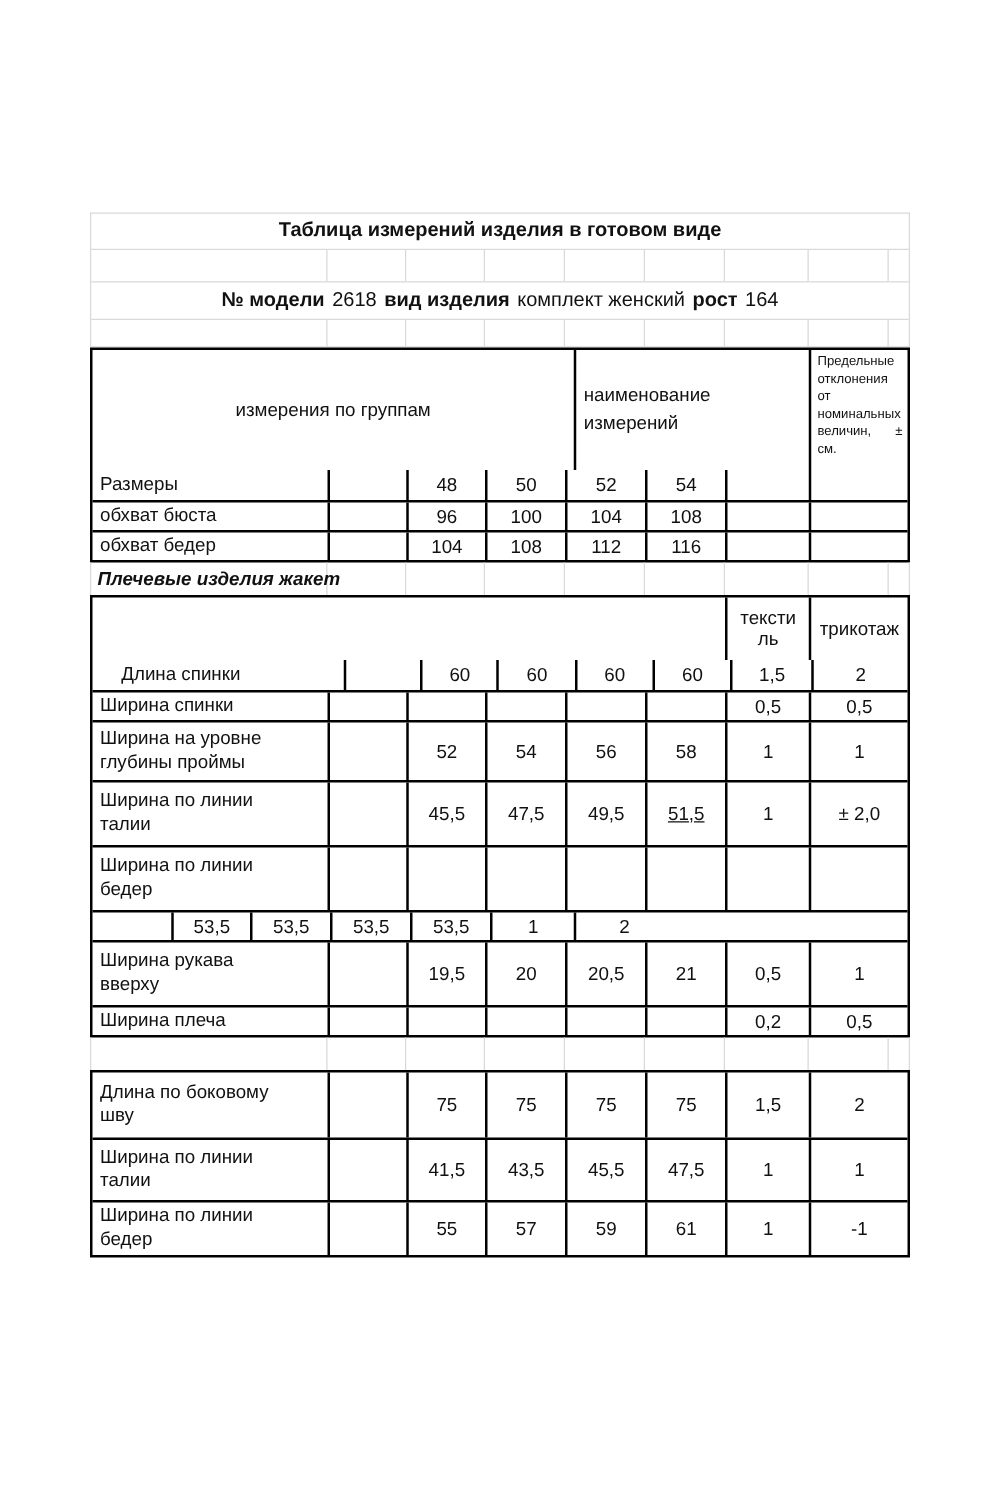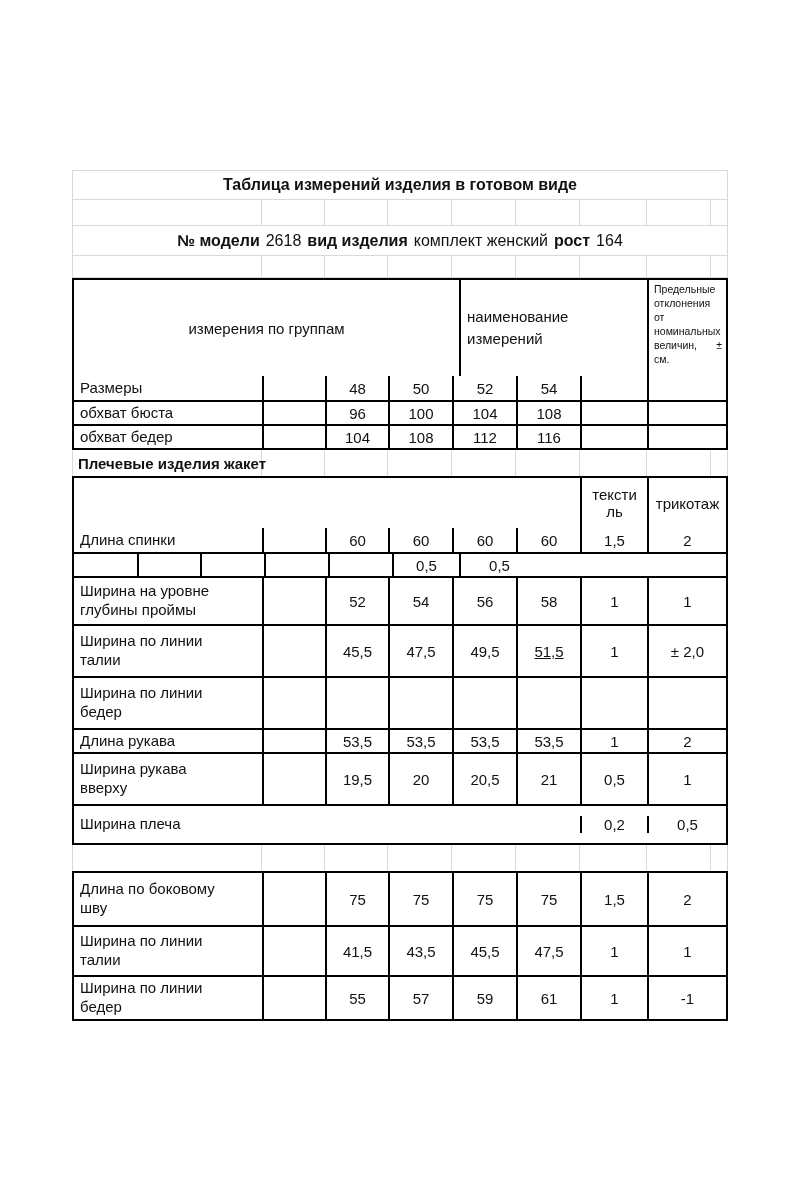--- a/index.html
+++ b/index.html
@@ -36,21 +36,21 @@
     padding:2px 42px 2px 6px;line-height:1.25;}
   .hdr-name{justify-content:flex-start;text-align:left;padding:2px 42px 2px 6px;line-height:1.5;}
   .hdr-groups{font-size:15px;}
   .hdr-tol{align-items:flex-start;justify-content:flex-start;text-align:justify;
     font-size:10.5px;line-height:1.33;padding:3px 4px 2px 5px;
     overflow-wrap:break-word;word-break:break-word;}
   .wrapcell{word-break:break-all;line-height:1.15;text-align:center;padding:0 6px;}
 
   
   .section-row{position:relative;height:26px;box-sizing:border-box;
-    border-left:1px solid #d9d9d9;border-right:1px solid #d9d9d9;}
+    border-left:1px solid #d9d9d9;border-right:1px solid #d9d9d9;font-style:italic;}
   .section-row .f-bg{display:flex;height:100%;}
   .section-row .f-cell{border-bottom:none;}
   .section-title{position:absolute;left:0;top:0;height:100%;display:flex;align-items:center;
     padding-left:5px;font-size:15px;font-weight:bold;background:transparent;white-space:nowrap;}
 </style>
 </head>
 <body>
 
 <div class="sheet">
 
@@ -136,31 +136,32 @@
     <div class="section-title">Плечевые изделия жакет</div>
   </div>
 
   <div class="block">
     <div class="t-row" style="height:50px;">
       <div class="t-cell" style="width:506px;"></div>
       <div class="t-cell wrapcell" style="width:67px;">текстиль</div>
       <div class="t-cell" style="width:79px;">трикотаж</div>
     </div>
     <div id="section-0-rows">
-        <div class="t-row" style="height: 24px;">
+        <div class="t-row" style="height: 24px; padding-left: 17px;">
           <div class="t-cell label" style="width: 188px;">Длина спинки</div>
           <div class="t-cell" style="width: 63px;"></div>
           <div class="t-cell" style="width: 63px;">60</div>
           <div class="t-cell" style="width: 64px;">60</div>
           <div class="t-cell" style="width: 64px;">60</div>
           <div class="t-cell" style="width: 64px;">60</div>
           <div class="t-cell" style="width: 67px;">1,5</div>
           <div class="t-cell" style="width: 79px;">2</div>
         </div>
         <div class="t-row" style="height: 24px;">
+          <div class="t-cell label" style="width: 188px;">Ширина спинки</div>
           <div class="t-cell" style="width: 63px;"></div>
           <div class="t-cell" style="width: 63px;"></div>
           <div class="t-cell" style="width: 64px;"></div>
           <div class="t-cell" style="width: 64px;"></div>
           <div class="t-cell" style="width: 64px;"></div>
           <div class="t-cell" style="width: 67px;">0,5</div>
           <div class="t-cell" style="width: 79px;">0,5</div>
         </div>
         <div class="t-row" style="height: 48px;">
           <div class="t-cell label" style="width: 188px;">Ширина на уровне глубины проймы</div>
@@ -186,40 +187,39 @@
           <div class="t-cell label" style="width: 188px;">Ширина по линии бедер</div>
           <div class="t-cell" style="width: 63px;"></div>
           <div class="t-cell" style="width: 63px;"></div>
           <div class="t-cell" style="width: 64px;"></div>
           <div class="t-cell" style="width: 64px;"></div>
           <div class="t-cell" style="width: 64px;"></div>
           <div class="t-cell" style="width: 67px;"></div>
           <div class="t-cell" style="width: 79px;"></div>
         </div>
         <div class="t-row" style="height: 24px;">
-          <div class="t-cell label" style="width: 188px;">Длина рукава</div>
           <div class="t-cell" style="width: 63px;"></div>
           <div class="t-cell" style="width: 63px;">53,5</div>
           <div class="t-cell" style="width: 64px;">53,5</div>
           <div class="t-cell" style="width: 64px;">53,5</div>
           <div class="t-cell" style="width: 64px;">53,5</div>
           <div class="t-cell" style="width: 67px;">1</div>
           <div class="t-cell" style="width: 79px;">2</div>
         </div>
         <div class="t-row" style="height: 52px;">
           <div class="t-cell label" style="width: 188px;">Ширина рукава вверху</div>
           <div class="t-cell" style="width: 63px;"></div>
           <div class="t-cell" style="width: 63px;">19,5</div>
           <div class="t-cell" style="width: 64px;">20</div>
           <div class="t-cell" style="width: 64px;">20,5</div>
           <div class="t-cell" style="width: 64px;">21</div>
           <div class="t-cell" style="width: 67px;">0,5</div>
           <div class="t-cell" style="width: 79px;">1</div>
         </div>
-        <div class="t-row" style="height: 39px; align-items: center;">
+        <div class="t-row" style="height: 24px;">
           <div class="t-cell label" style="width: 188px;">Ширина плеча</div>
           <div class="t-cell" style="width: 63px;"></div>
           <div class="t-cell" style="width: 63px;"></div>
           <div class="t-cell" style="width: 64px;"></div>
           <div class="t-cell" style="width: 64px;"></div>
           <div class="t-cell" style="width: 64px;"></div>
           <div class="t-cell" style="width: 67px;">0,2</div>
           <div class="t-cell" style="width: 79px;">0,5</div>
         </div>
       </div>

